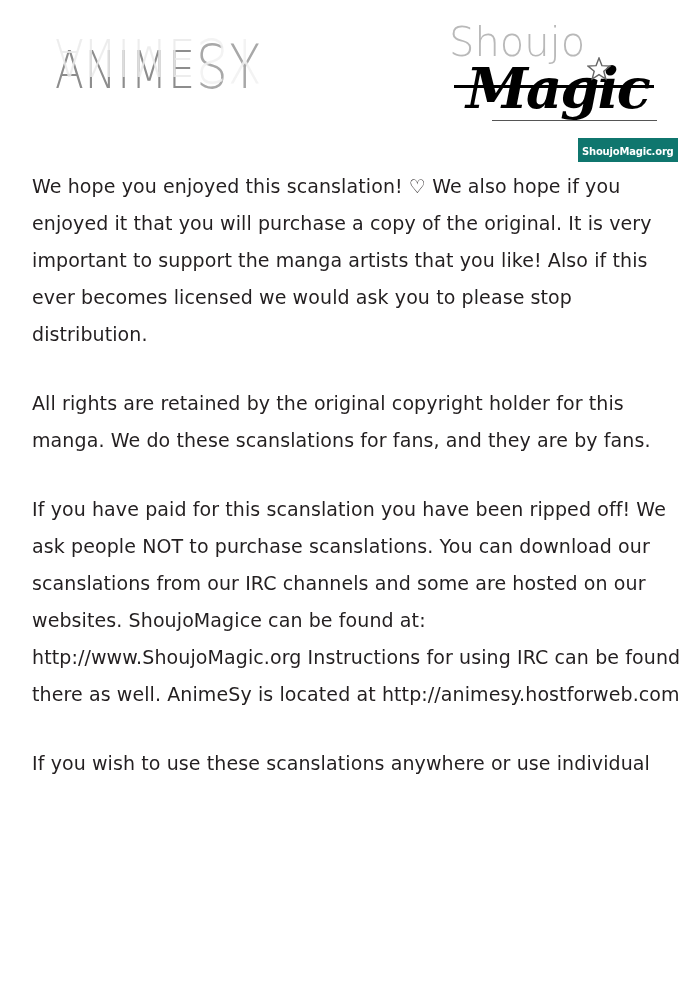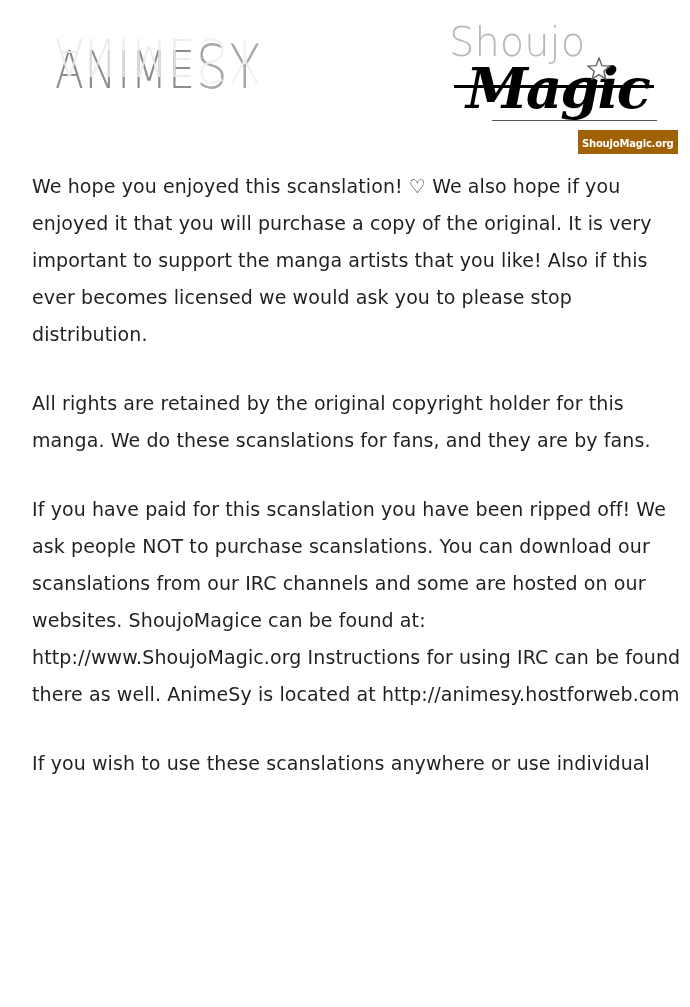--- a/index.html
+++ b/index.html
@@ -122,23 +122,23 @@
     position: absolute;
     left: 60px;
     top: 98px;
     width: 165px;
     height: 1px;
     background: #555555;
   }
   #sm-url-bar {
     position: absolute;
     left: 146px;
-    top: 108px;
+    top: 116px;
     padding: 2px 4px 3px 4px;
-    background: #a16207;
+    background: #0f766e;
   }
   #sm-url-bar span {
     font-family: "DejaVu Sans", sans-serif;
     font-weight: 700;
     font-size: 10px;
     color: #ffffff;
     letter-spacing: -0.2px;
     white-space: nowrap;
   }
 

